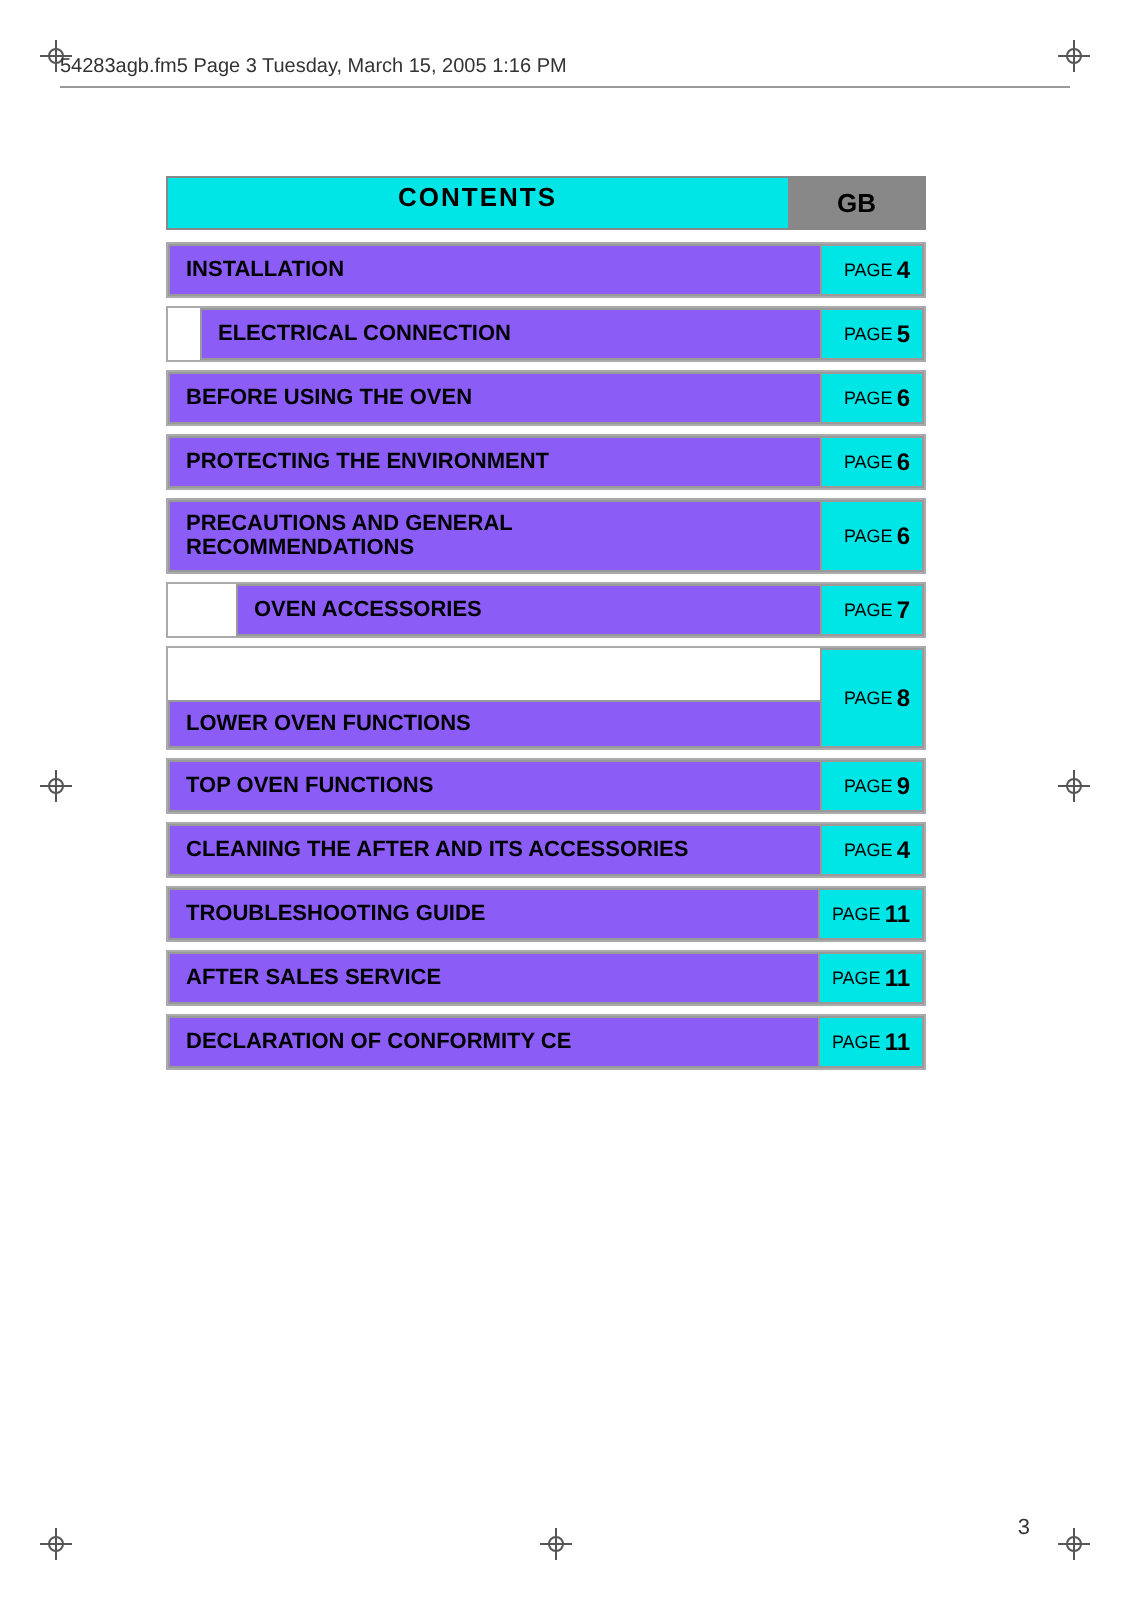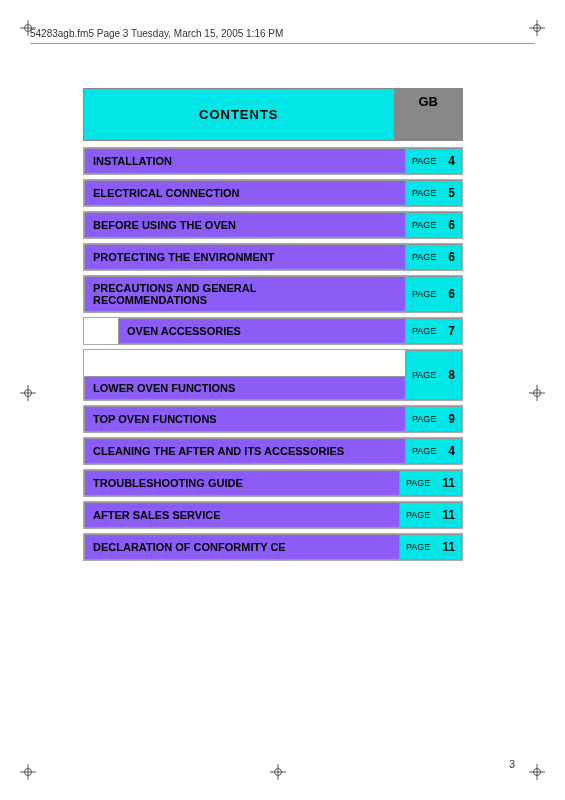--- a/index.html
+++ b/index.html
@@ -88,21 +88,21 @@
     
     .contents-header {
       display: flex;
       width: 100%;
       margin-bottom: 6px;
     }
 
     .contents-title-cell {
       background: #00e5e5;
       flex: 1;
-      padding: 18px 8px;
+      padding: 2px 8px;
       font-weight: bold;
       font-size: 13px;
       color: #000;
       letter-spacing: 1px;
       text-align: center;
       border: 1px solid #888;
       border-right: none;
     }
 
     .contents-gb-cell {
@@ -145,21 +145,21 @@
       border: 1px solid #999;
       display: flex;
       align-items: center;
       min-width: 52px;
       justify-content: flex-end;
       white-space: nowrap;
     }
 
     .toc-page-cell .page-word {
       font-size: 9px;
-      margin-right: 12px;
+      margin-right: 2px;
       font-style: normal;
     }
 
     .toc-page-cell .page-num {
       font-weight: bold;
       font-size: 12px;
     }
 
     
     .footer-page-num {
@@ -219,21 +219,21 @@
 
     <div id="toc-rows">
         <div class="toc-row">
           <div class="toc-label" style="white-space: pre-line;">INSTALLATION</div>
           <div class="toc-page-cell">
             <span class="page-word">PAGE </span>
             <span class="page-num">4</span>
           </div>
         </div>
         <div class="toc-row">
-          <div class="toc-label" style="white-space: pre-line;">ELECTRICAL CONNECTION</div>
+          <div class="toc-label" style="white-space: pre-line; margin-left: 16px;">ELECTRICAL CONNECTION</div>
           <div class="toc-page-cell">
             <span class="page-word">PAGE </span>
             <span class="page-num">5</span>
           </div>
         </div>
         <div class="toc-row">
           <div class="toc-label" style="white-space: pre-line;">BEFORE USING THE OVEN</div>
           <div class="toc-page-cell">
             <span class="page-word">PAGE </span>
             <span class="page-num">6</span>

